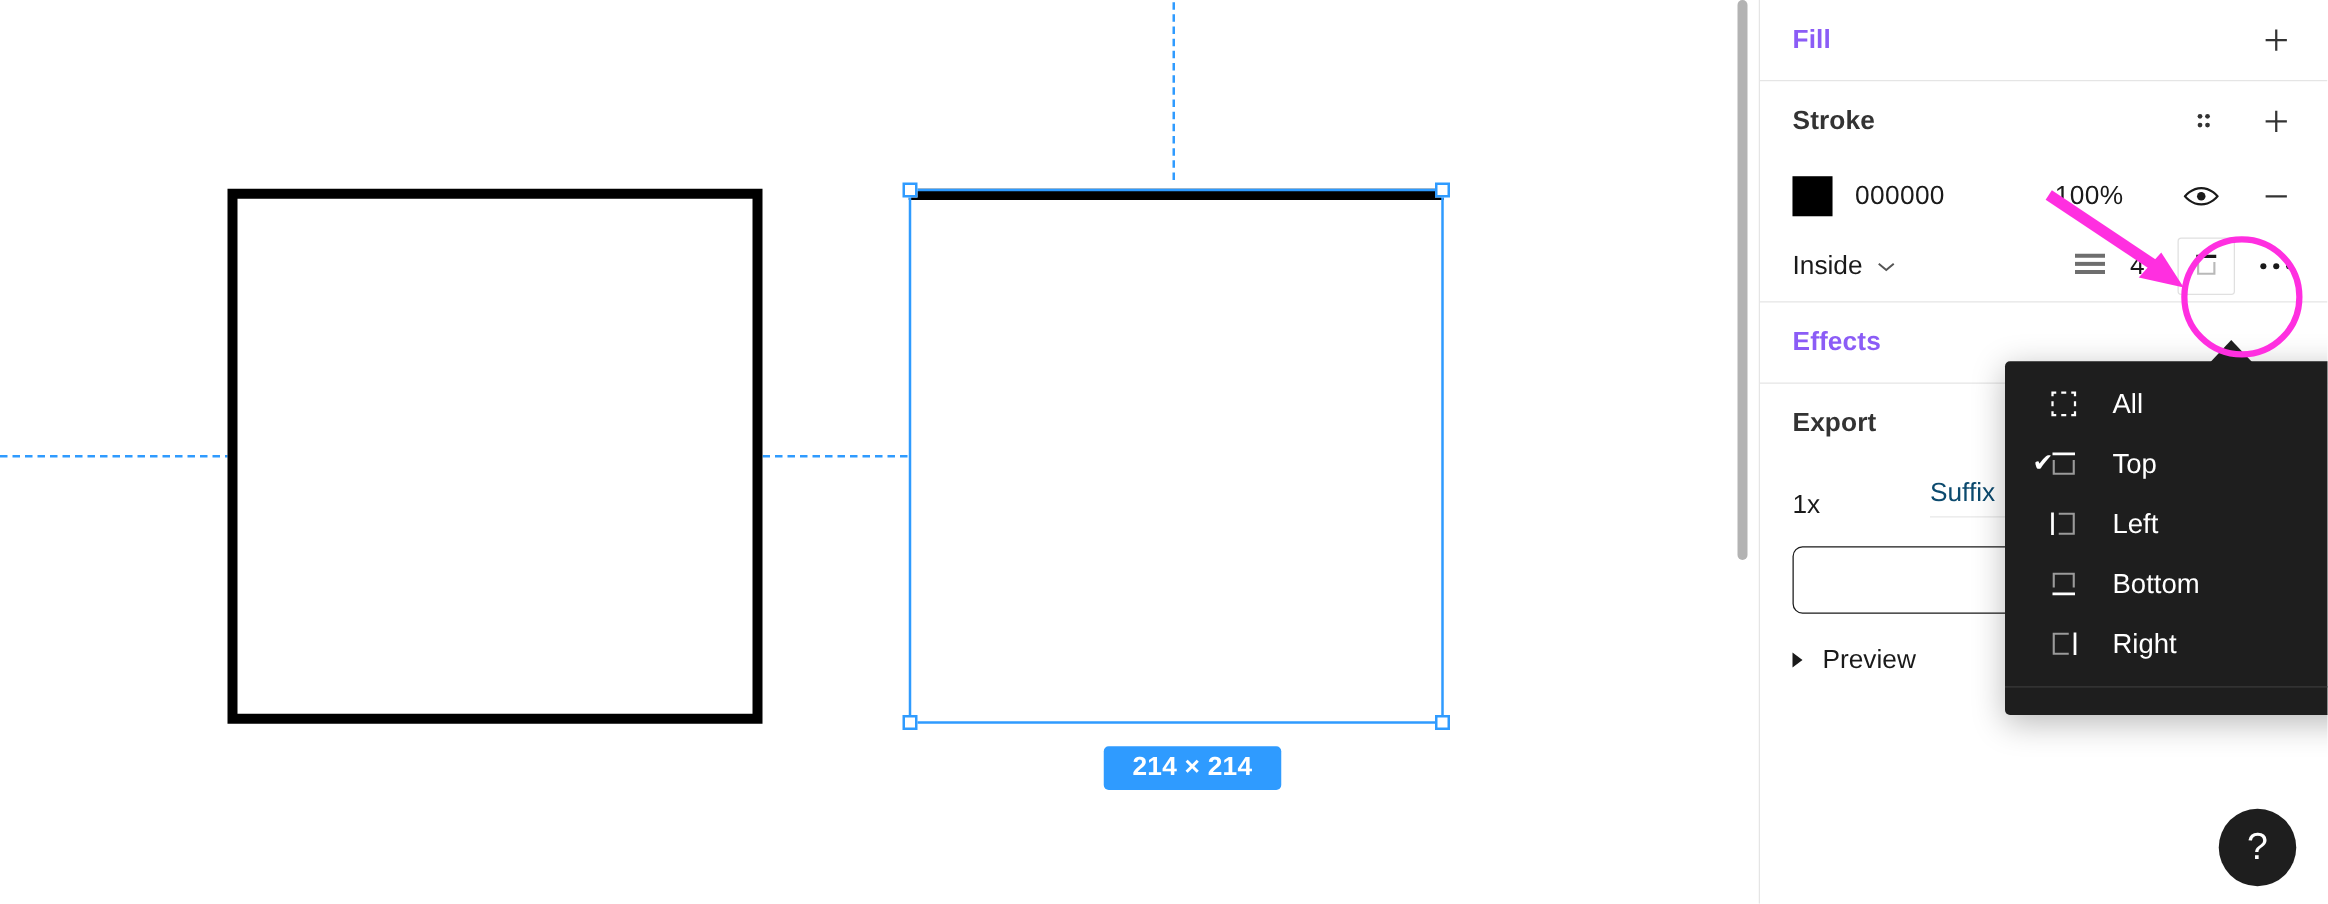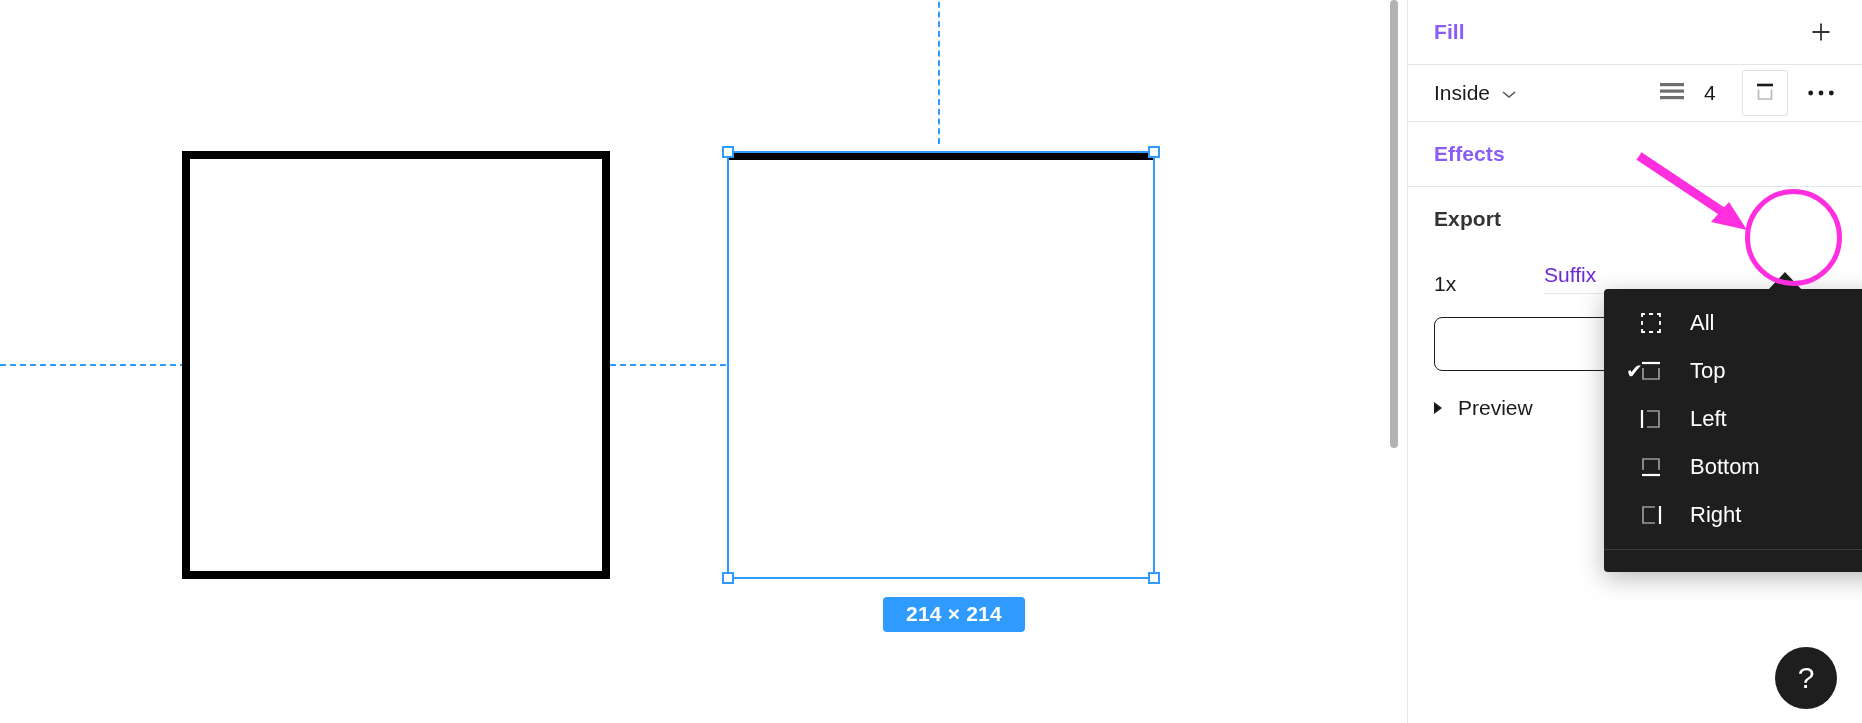--- a/index.html
+++ b/index.html
@@ -232,21 +232,21 @@
     width: 110px;
     margin-top: 12px;
   }
   .suffix-field {
     flex: 1;
     border-bottom: 1px solid #e8e8e8;
     padding-bottom: 6px;
   }
   .suffix-field .ph {
     font-size: 21px;
-    color: #6d28d9;
+    color: #0c4a6e;
   }
   .export-btn {
     margin: 12px 0 4px;
     width: 100%;
     height: 54px;
     border: 1.5px solid #1a1a1a;
     border-radius: 8px;
     background: #ffffff;
     font-family: "Liberation Sans", sans-serif;
     font-size: 21px;
@@ -371,21 +371,57 @@
           <div class="icon-btn">
             <svg width="26" height="26" viewBox="0 0 26 26" aria-hidden="true">
               <path d="M13 4.5v17M4.5 13h17" stroke="#333" stroke-width="1.8" fill="none"></path>
             </svg>
           </div>
         </div>
       </div>
     </div>
 
     <div class="section">
-
+      <div class="section-head">
+        <span class="section-title">Stroke</span>
+        <div class="head-actions">
+          <div class="icon-btn">
+            <svg width="22" height="22" viewBox="0 0 22 22" aria-hidden="true">
+              <circle cx="8" cy="7" r="1.9" fill="#333"></circle>
+              <circle cx="14" cy="7" r="1.9" fill="#333"></circle>
+              <circle cx="8" cy="14" r="1.9" fill="#333"></circle>
+              <circle cx="14" cy="14" r="1.9" fill="#333"></circle>
+            </svg>
+          </div>
+          <div class="icon-btn">
+            <svg width="26" height="26" viewBox="0 0 26 26" aria-hidden="true">
+              <path d="M13 4.5v17M4.5 13h17" stroke="#333" stroke-width="1.8" fill="none"></path>
+            </svg>
+          </div>
+        </div>
+      </div>
+
+      <div class="row">
+        <div class="swatch"></div>
+        <span class="hexval">000000</span>
+        <span class="opacity">100%</span>
+        <div class="row-right">
+          <div class="icon-btn">
+            <svg width="30" height="22" viewBox="0 0 30 22" aria-hidden="true">
+              <path d="M2 11s5-6.5 13-6.5S28 11 28 11s-5 6.5-13 6.5S2 11 2 11z" fill="none" stroke="#1a1a1a" stroke-width="1.7"></path>
+              <circle cx="15" cy="11" r="3.4" fill="#1a1a1a"></circle>
+            </svg>
+          </div>
+          <div class="icon-btn">
+            <svg width="26" height="26" viewBox="0 0 26 26" aria-hidden="true">
+              <path d="M4.5 13h17" stroke="#333" stroke-width="1.8" fill="none"></path>
+            </svg>
+          </div>
+        </div>
+      </div>
 
       <div class="row">
         <div class="align-select">
           <span>Inside</span>
           <span>
             <svg width="18" height="12" viewBox="0 0 18 12" aria-hidden="true">
               <path d="M3 4l6 5 6-5" fill="none" stroke="#555" stroke-width="1.6"></path>
             </svg>
           </span>
         </div>

